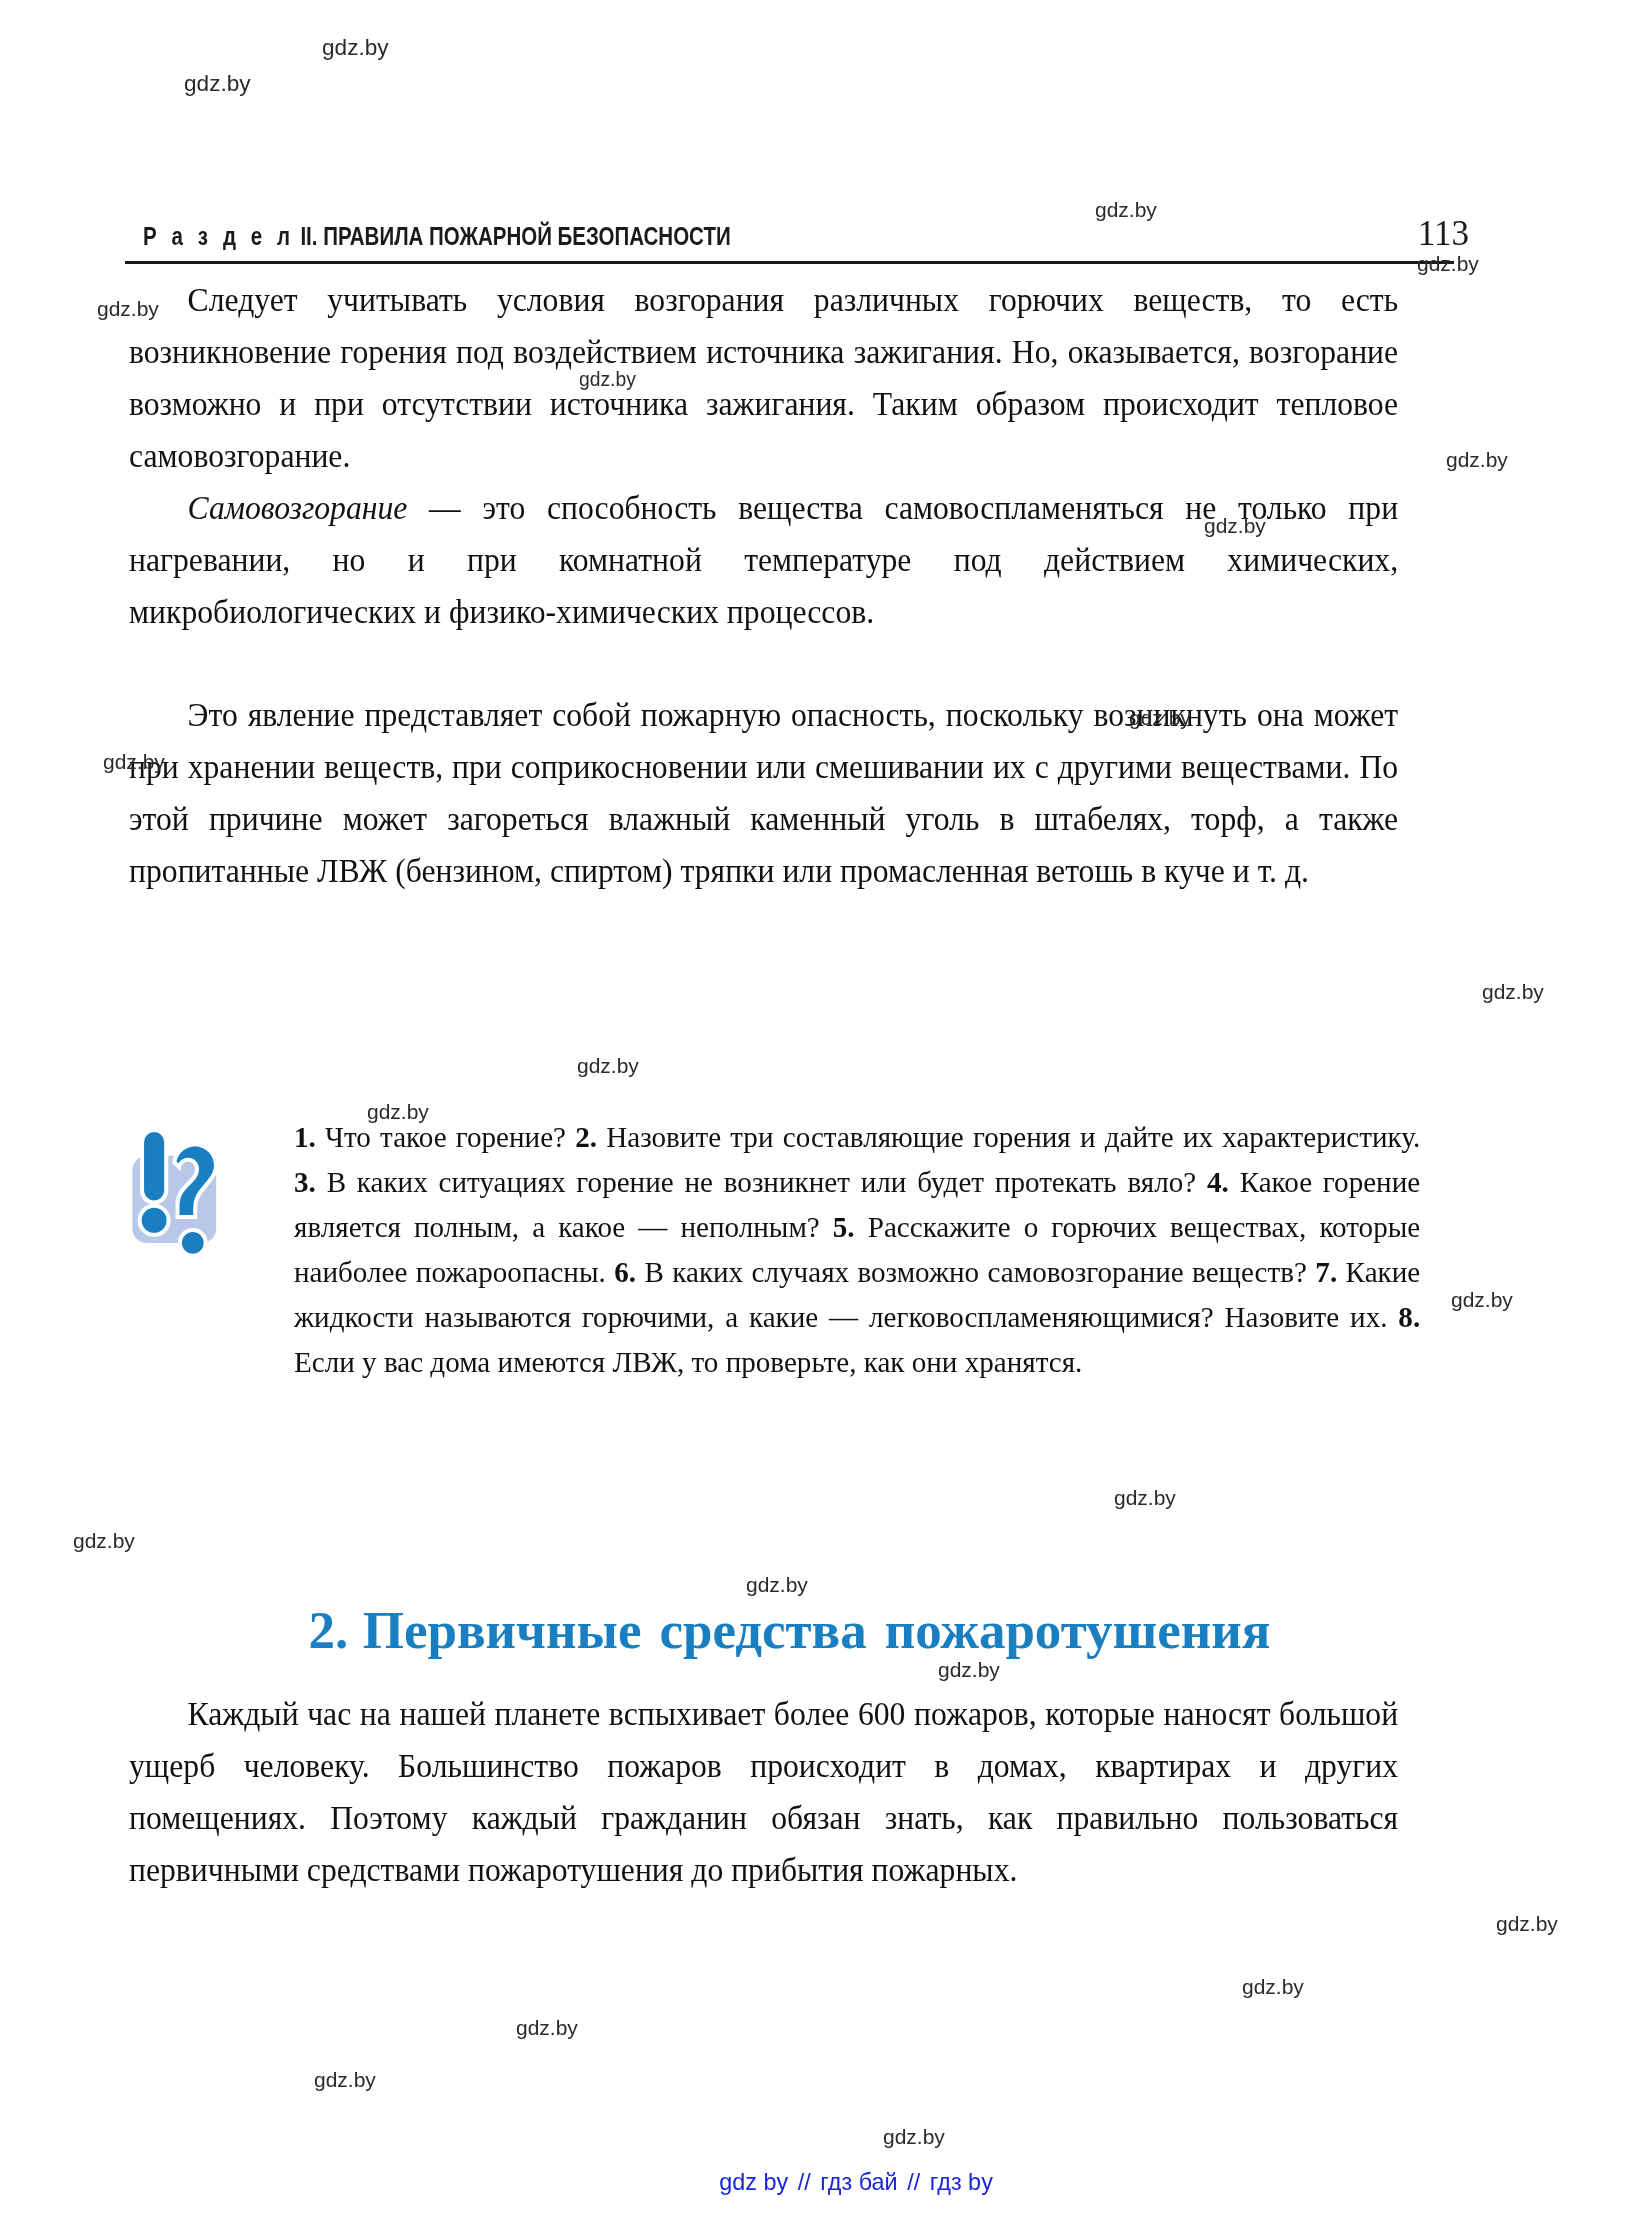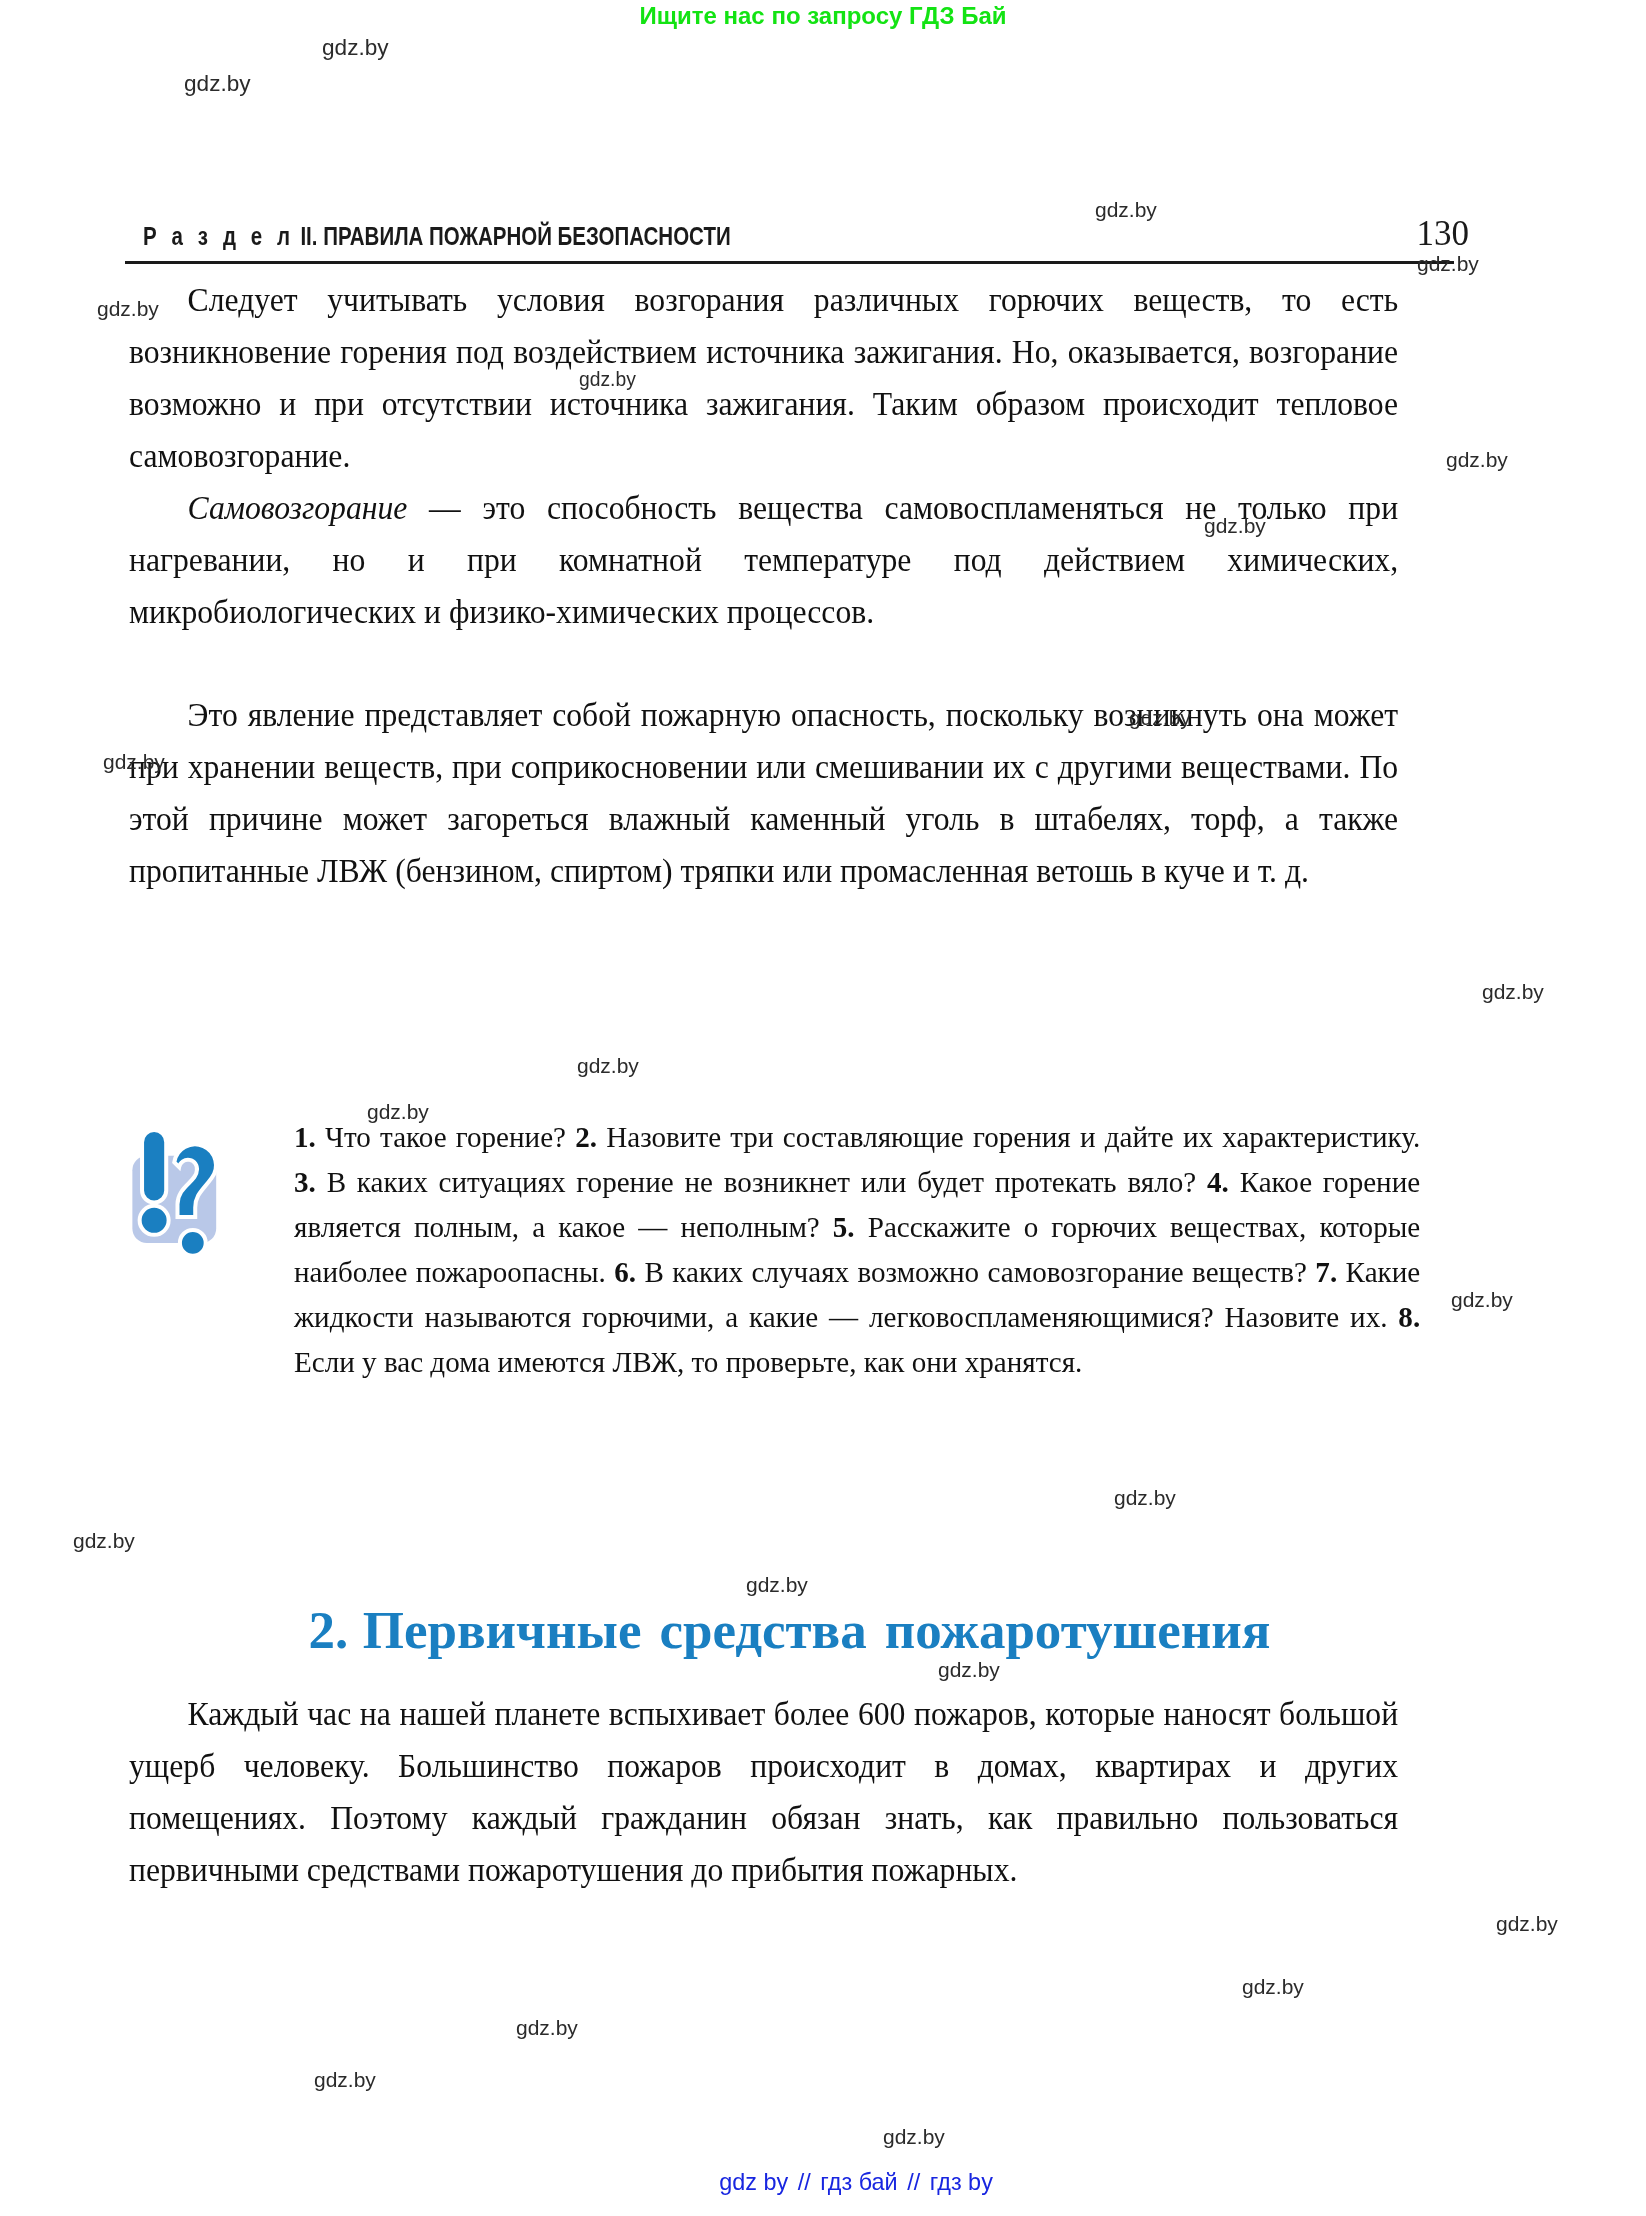--- a/index.html
+++ b/index.html
@@ -174,25 +174,24 @@
     white-space: nowrap;
     padding-left: 33px;
   }
   #footer-links span { margin: 0 4.8px; }
 </style>
 </head>
 <body>
 
 <div id="page">
 
-  <div class="promo-banner">Ищите нас по запросу ГДЗ Бай</div>
 
   <div class="running-head">
     <div class="running-head-title"><span class="spaced">Р а з д е л</span> <span>II. ПРАВИЛА ПОЖАРНОЙ БЕЗОПАСНОСТИ</span></div>
-    <div class="page-number">130</div>
+    <div class="page-number">113</div>
   </div>
   <div class="head-rule"></div>
 
   <div class="body-text" id="para-1">
     <p>Следует учитывать условия возгорания различных горючих веществ, то есть возникновение горения под воздействием источника зажигания. Но, оказывается, возгорание возможно и при отсутствии источника зажигания. Таким образом происходит тепловое самовозгорание.</p>
   </div>
 
   <div class="body-text" id="para-2">
     <p><span class="term">Самовозгорание</span><span> — это способность вещества самовоспламеняться не только при нагревании, но и при комнатной температуре под действием химических, микробиологических и физико-химических процессов.</span></p>
   </div>

